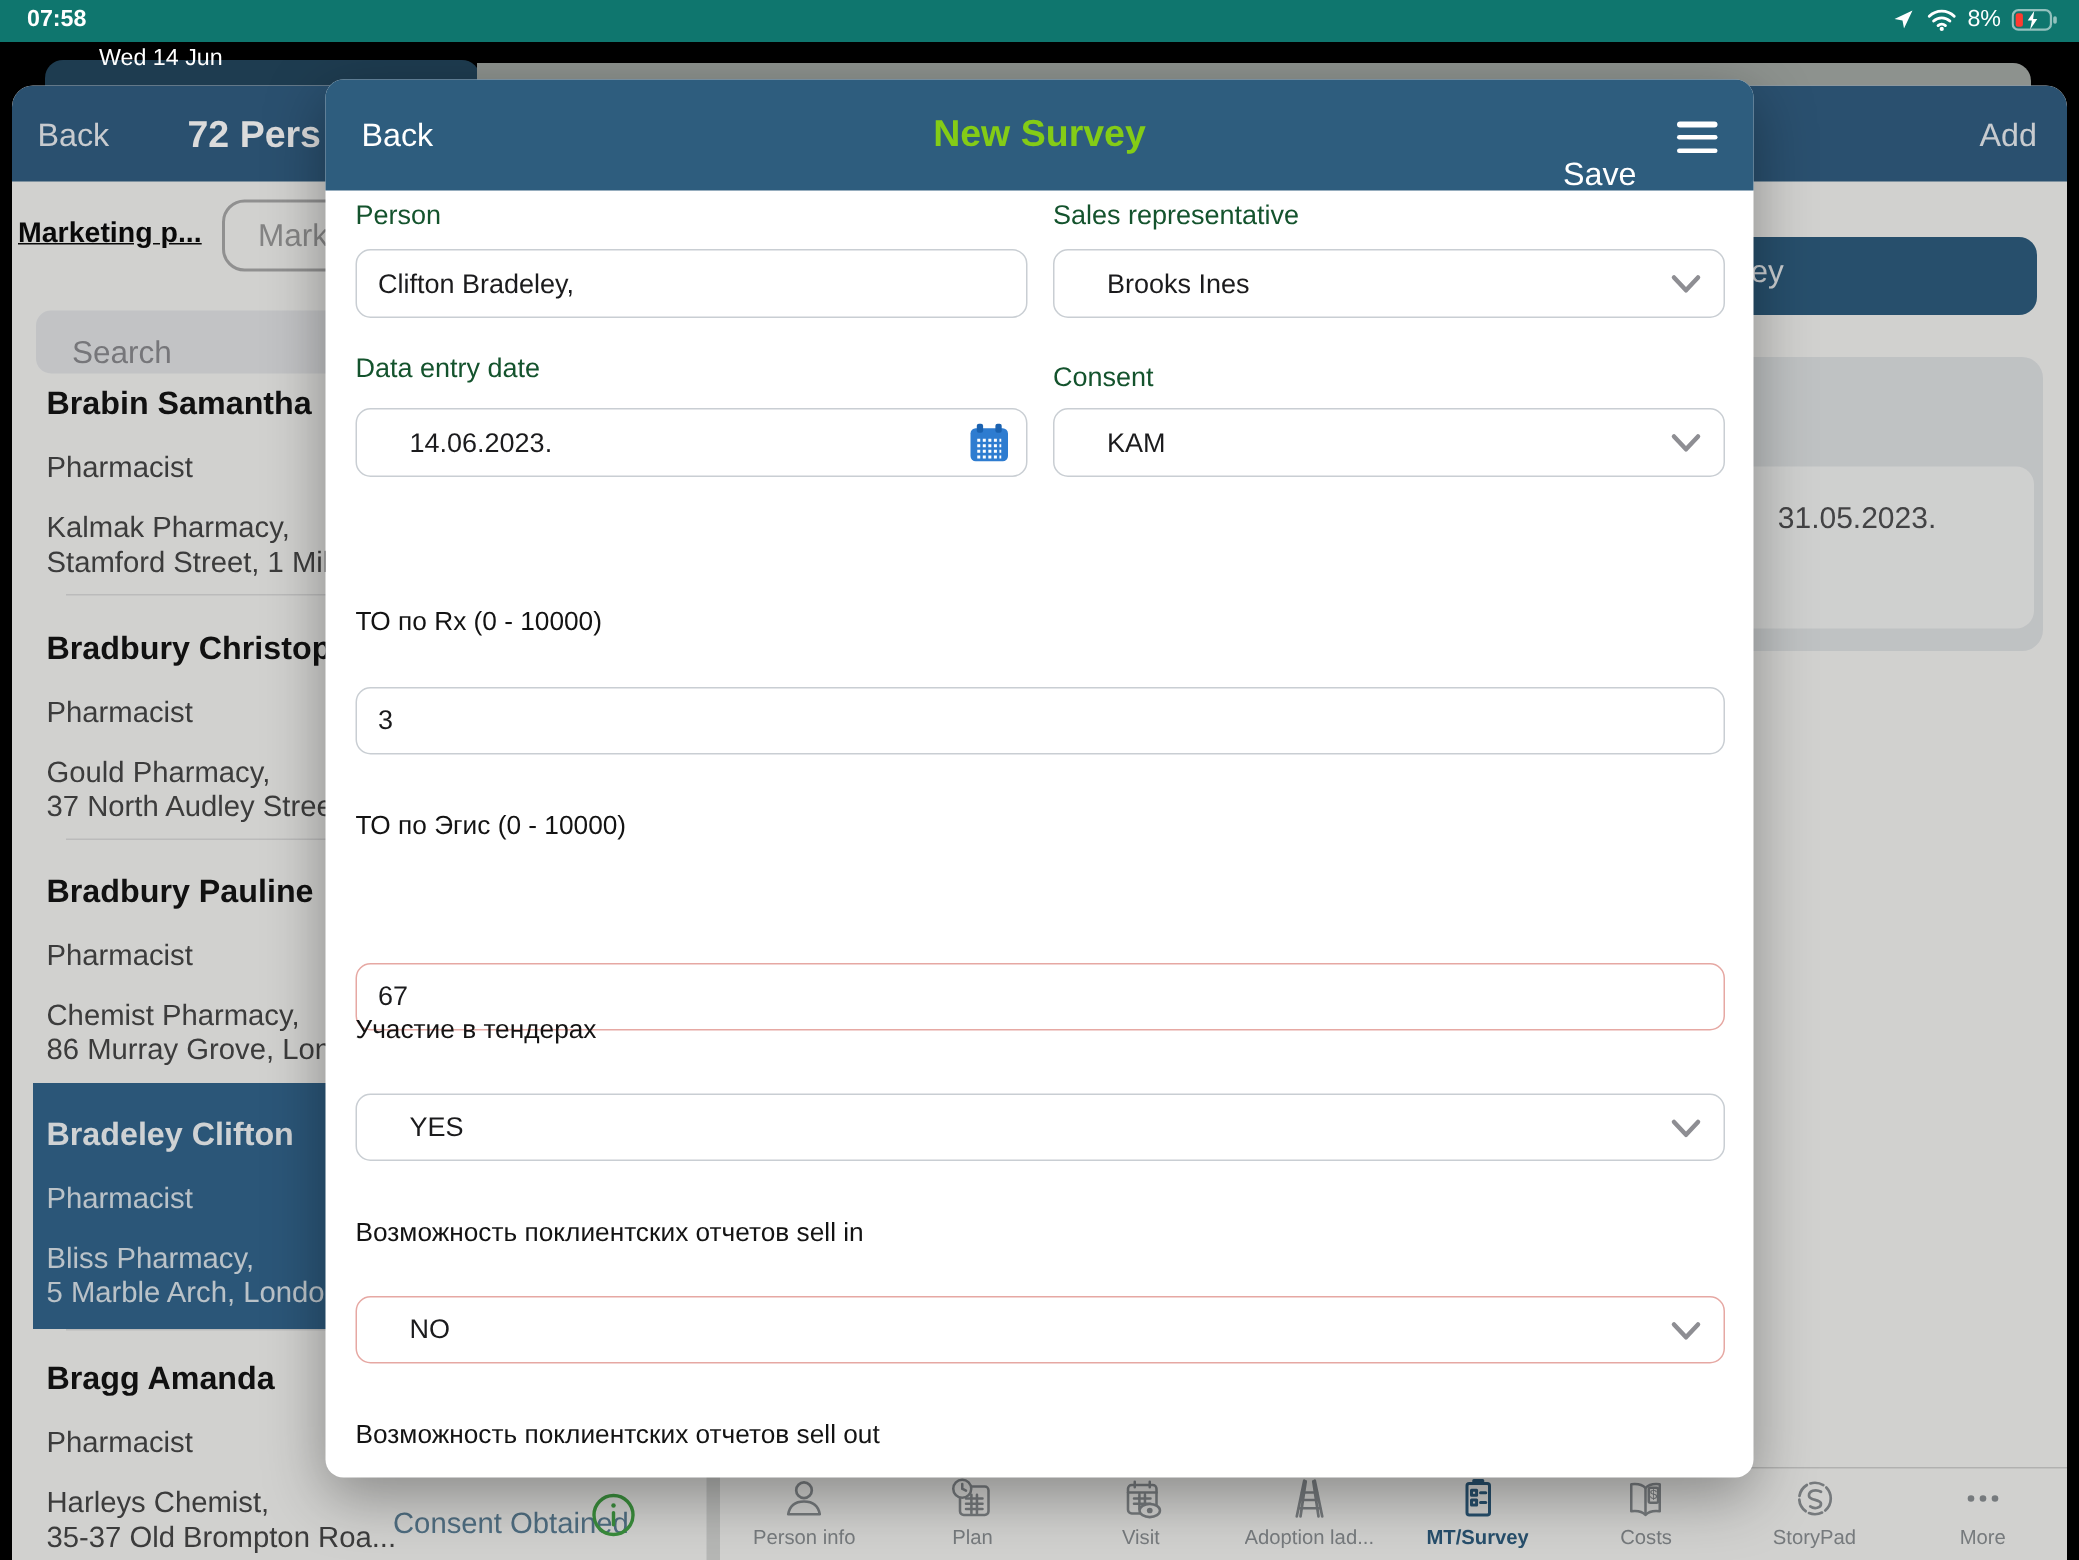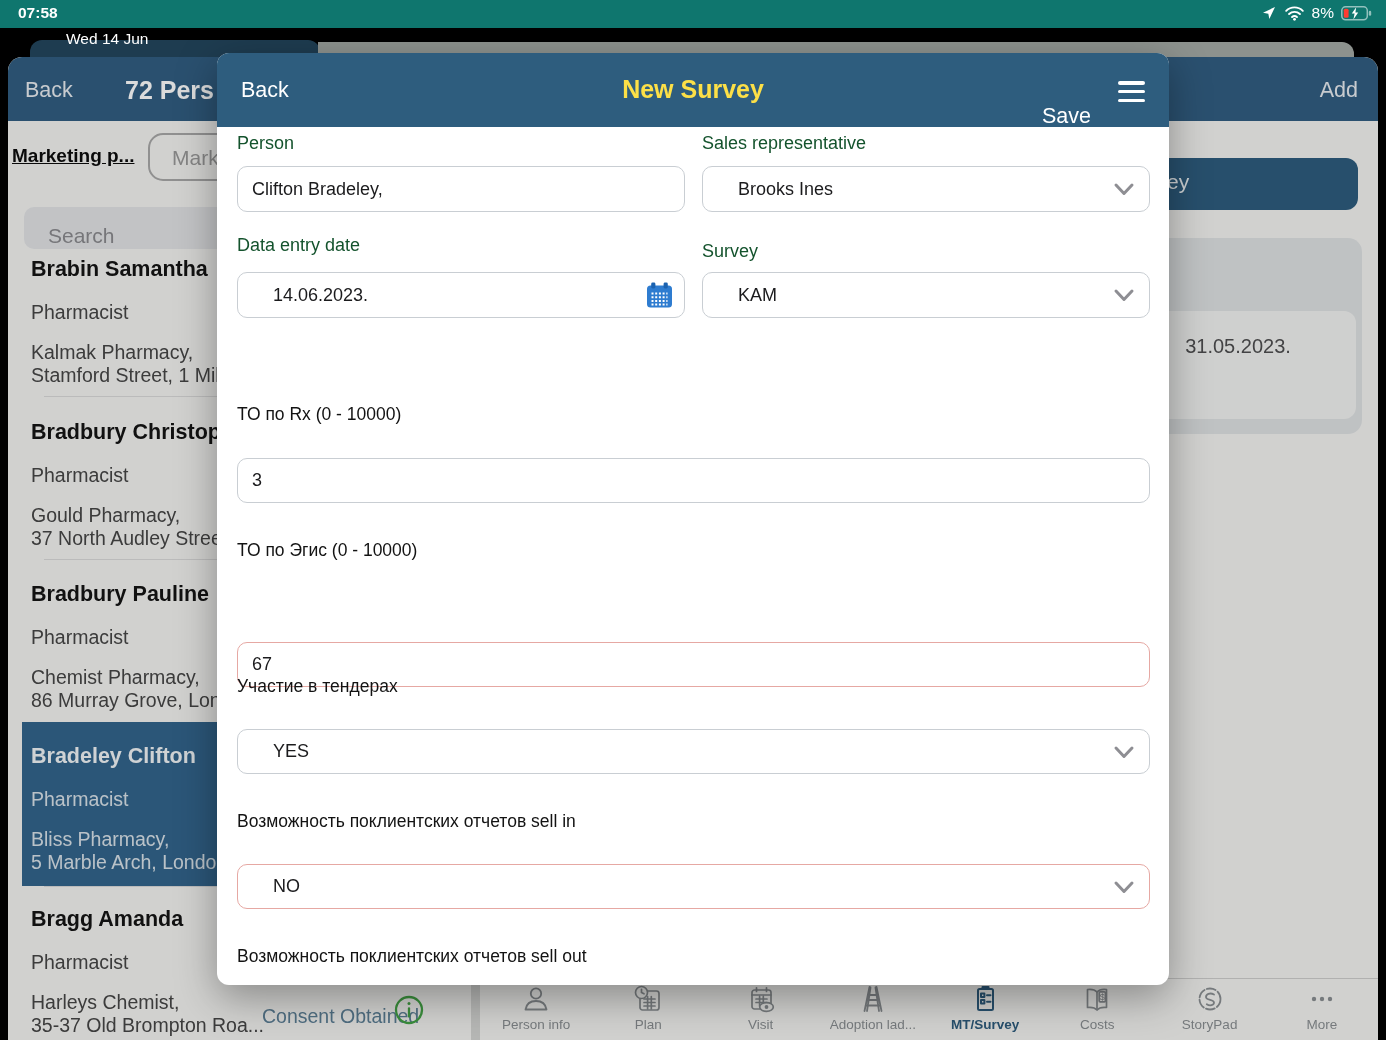--- a/index.html
+++ b/index.html
@@ -59,21 +59,21 @@
   .tab-lbl{font-size:13.5px;margin-top:2px;white-space:nowrap;overflow:hidden;max-width:108px;}
   .tab.active{color:#2e5d7e;font-weight:700;}
 
   
   .dim{position:absolute;left:0;top:28px;width:1386px;height:1012px;background:rgba(0,0,0,0.14);z-index:5;pointer-events:none;}
 
   
   .modal{position:absolute;left:217px;top:53px;width:952px;height:932px;background:#fff;border-radius:12px;z-index:10;box-shadow:0 12px 40px rgba(0,0,0,0.35);}
   .m-header{position:absolute;left:0;top:0;width:100%;height:74px;background:#2e5d7e;border-radius:12px 12px 0 0;}
   .m-back{position:absolute;left:24px;top:25px;font-size:21.5px;color:#fff;}
-  .m-title{position:absolute;left:0;right:0;top:22px;text-align:center;font-size:25px;font-weight:700;color:#fde047;}
+  .m-title{position:absolute;left:0;right:0;top:22px;text-align:center;font-size:25px;font-weight:700;color:#84cc16;}
   .m-save{position:absolute;right:78px;top:25px;font-size:21.5px;color:#fff;margin-top:26px;}
   .m-menu{position:absolute;right:24px;top:28px;width:27px;height:21px;display:flex;flex-direction:column;justify-content:space-between;}
   .m-menu i{display:block;height:3.5px;background:#fff;border-radius:2px;}
 
   .m-label{position:absolute;font-size:18px;font-weight:400;color:#14532d;white-space:nowrap;}
   .m-label2{position:absolute;font-size:17.5px;font-weight:400;color:#131313;white-space:nowrap;}
   .fld{position:absolute;box-sizing:border-box;border:1.5px solid #c9ced3;border-radius:10px;background:#fff;
        font-size:18px;color:#1b1b1d;padding:0 14px;font-family:inherit;outline:none;}
   div.fld{display:flex;align-items:center;padding-left:35px;}
   .fld.red{border-color:#e6a8a3;}
@@ -290,21 +290,21 @@
     <div class="fld" style="left:20px;top:219px;width:448px;height:46px">
       <span>14.06.2023.</span>
       <svg class="cal-ico" width="27" height="27" viewBox="0 0 27 27">
         <rect x="1" y="4" width="25" height="22" rx="3.5" fill="#2e7cd0"></rect>
         <rect x="5.2" y="1" width="4.2" height="6" rx="1.4" fill="#1b62b0"></rect>
         <rect x="17.6" y="1" width="4.2" height="6" rx="1.4" fill="#1b62b0"></rect>
         <path d="M5.5 12 H21.5 M5.5 15.7 H21.5 M5.5 19.4 H21.5 M5.5 23.1 H21.5" stroke="#fff" stroke-width="2" stroke-dasharray="2 1.7"></path>
       </svg>
     </div>
 
-    <span class="m-label" style="left:485px;top:188px">Survey</span>
+    <span class="m-label" style="left:485px;top:188px">Consent</span>
     <div class="fld dd" style="left:485px;top:219px;width:448px;height:46px">
       <span>KAM</span>
       <svg class="chev" width="26" height="26" viewBox="0 0 26 26" fill="none" stroke="#8e8e93" stroke-width="3" stroke-linecap="round" stroke-linejoin="round">
           <path d="M5 9 L13 17.5 L21 9"></path>
         </svg>
     </div>
 
     <span class="m-label2" style="left:20px;top:351px">ТО по Rx (0 - 10000)</span>
     <input class="fld" style="left: 20px; top: 405px; width: 913px; height: 45px;" readonly="" value="3">
 

